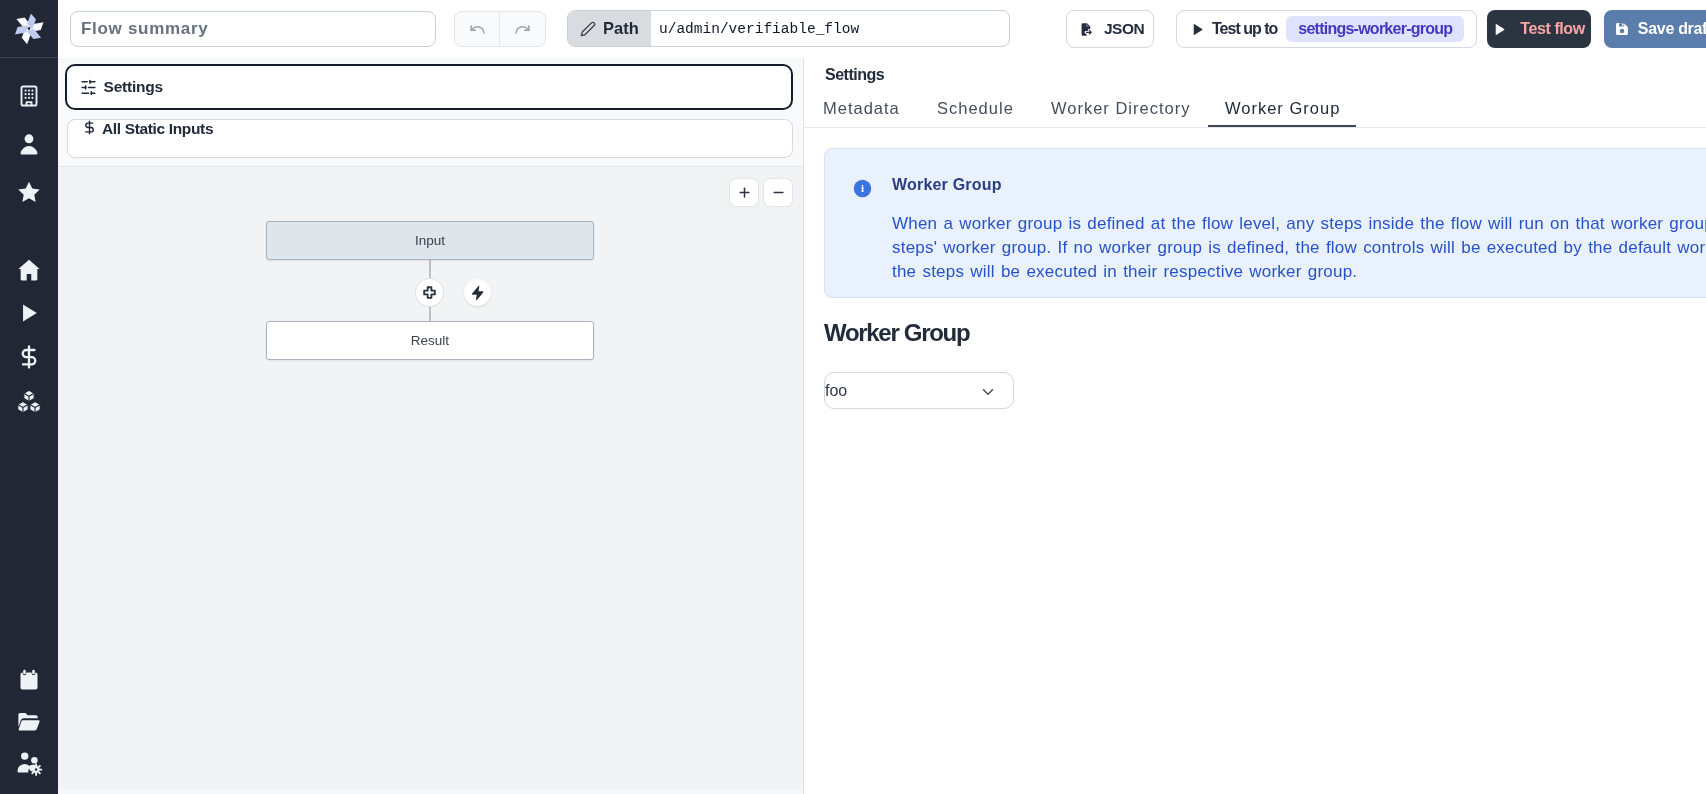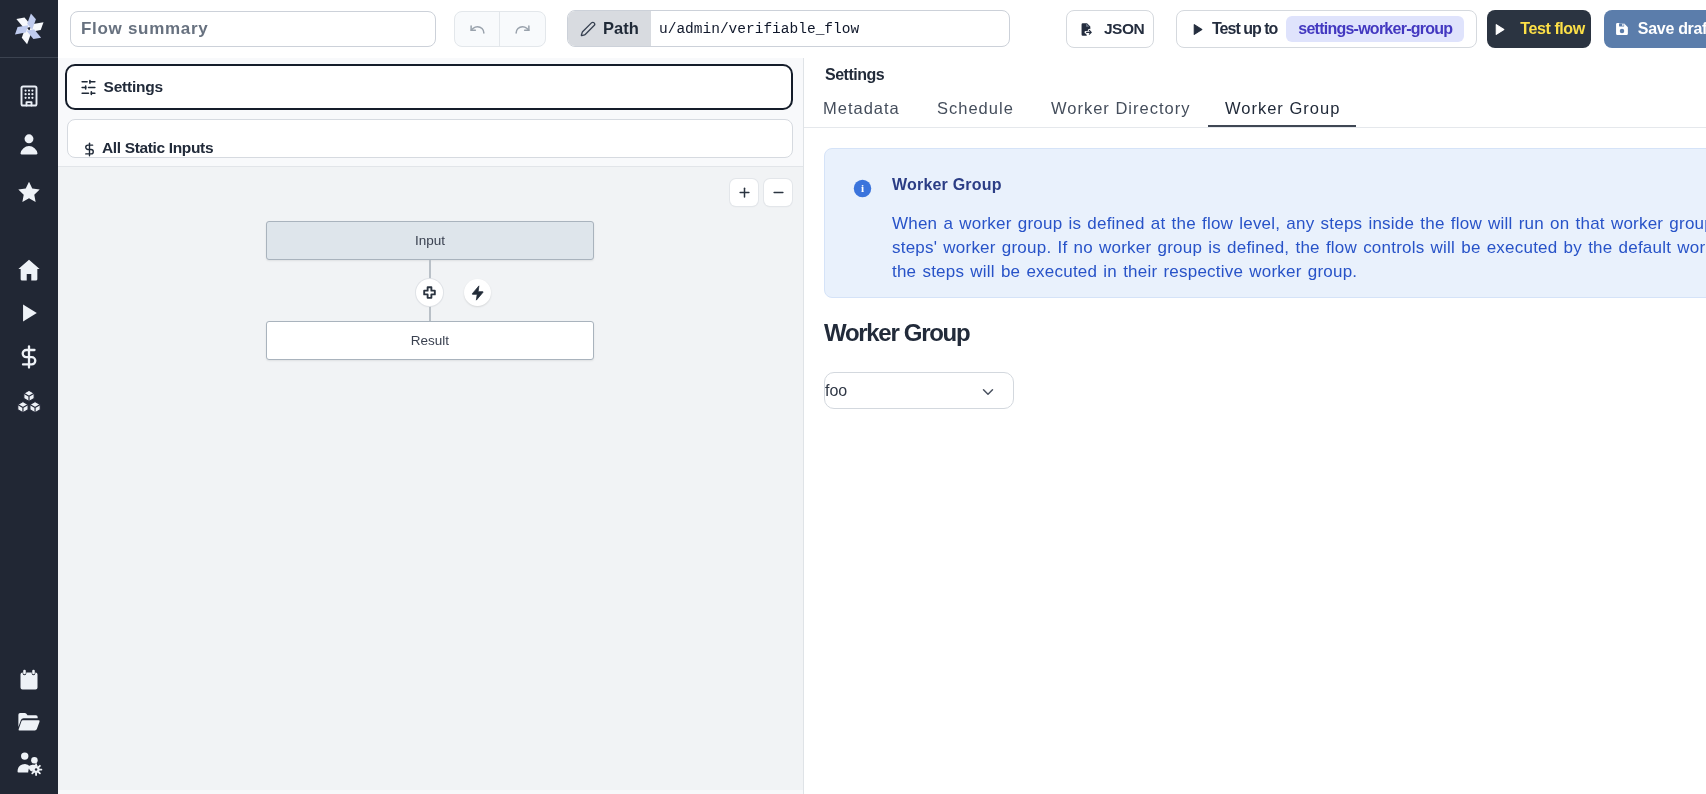--- a/index.html
+++ b/index.html
@@ -22,29 +22,29 @@
 #pathgroup { position:absolute; left:509px; top:10px; width:443px; height:37px; border:1px solid #ccd1d9; border-radius:8px; background:#fff; display:flex; overflow:hidden; }
 #pathgroup .seg1 { width:83px; background:#d8dbe0; display:flex; align-items:center; justify-content:center; gap:7px;
   color:#1f2937; font-size:16.5px; font-weight:700; }
 #pathgroup .seg2 { flex:1; display:flex; align-items:center; padding-left:8px;
   font-family:"Liberation Mono", monospace; font-size:14.5px; color:#0f172a; }
 .btn { position:absolute; top:10px; height:38px; border-radius:8px; display:flex; align-items:center; justify-content:center; font-size:16px; font-weight:700; }
 .btn.light { background:#fff; border:1px solid #d5d9de; color:#242d3e; }
 #btn-json { left:1008px; width:88px; gap:9px; justify-content:flex-start; padding-left:13px; font-size:15.5px; letter-spacing:-0.5px; }
 #btn-testupto { left:1118px; width:301px; gap:8px; justify-content:flex-start; padding-left:14px; letter-spacing:-1.0px; }
 #btn-testupto .badge { background:#dfe3fc; color:#4338c0; border-radius:6px; height:26px; line-height:26px; padding:0 12px; font-size:16px; font-weight:700; letter-spacing:-0.75px; margin-left:1px; }
-#btn-testflow { left:1429px; width:104px; background:#2b3441; color:#fde047; gap:14px; letter-spacing:-0.4px; }
+#btn-testflow { left:1429px; width:104px; background:#2b3441; color:#fca5a5; gap:14px; letter-spacing:-0.4px; }
 #btn-save { left:1546px; width:118px; background:#5b7dab; color:#fff; gap:8px; letter-spacing:-0.3px; }
 
 
 #leftpanel { left:58px; top:58px; width:745px; height:736px; background:#f8f9fb; }
 #box-settings { position:absolute; left:7px; top:6px; width:728px; height:46px; background:#fff; border:2px solid #151d2a; border-radius:10px;
   display:flex; align-items:center; padding-left:12.5px; gap:7px; color:#222b3a; font-size:15.5px; font-weight:700; letter-spacing:-0.2px; }
 #box-static { position:absolute; left:9px; top:61px; width:726px; height:39px; background:#fff; border:1px solid #d6dae0; border-radius:8px;
-  display:flex; align-items:flex-end; padding-left:14px; gap:5px; color:#222b3a; font-size:15.5px; font-weight:700; letter-spacing:-0.35px; }
+  display:flex; align-items:flex-start; padding-left:14px; gap:5px; color:#222b3a; font-size:15.5px; font-weight:700; letter-spacing:-0.35px; }
 #graph { position:absolute; left:0; top:108px; width:745px; height:628px; background:#f1f3f5; border-top:1px solid #e2e5e9;padding-left:11px; }
 .zoombtn { position:absolute; width:28px; height:27px; background:#fff; border-radius:6px; box-shadow:0 0 0 1px #e3e6ea, 0 1px 2px rgba(0,0,0,0.06);
   display:flex; align-items:center; justify-content:center; }
 .node { position:absolute; left:208px; width:328px; height:39px; border:1px solid #a9b3bd; border-radius:3px;
   display:flex; align-items:center; justify-content:center; font-size:13.5px; color:#3a4150; box-shadow:0 1px 2px rgba(0,0,0,0.08); }
 #node-input { top:54px; background:#dee5eb; }
 #node-result { top:154px; background:#fff; }
 #edge { position:absolute; left:371px; top:93px; width:1.5px; height:62px; background:#b9c0c7; }
 .gcircle { position:absolute; top:112px; width:27px; height:27px; border-radius:50%; background:#fff;
   display:flex; align-items:center; justify-content:center; box-shadow:0 1px 2px rgba(0,0,0,0.12); }

